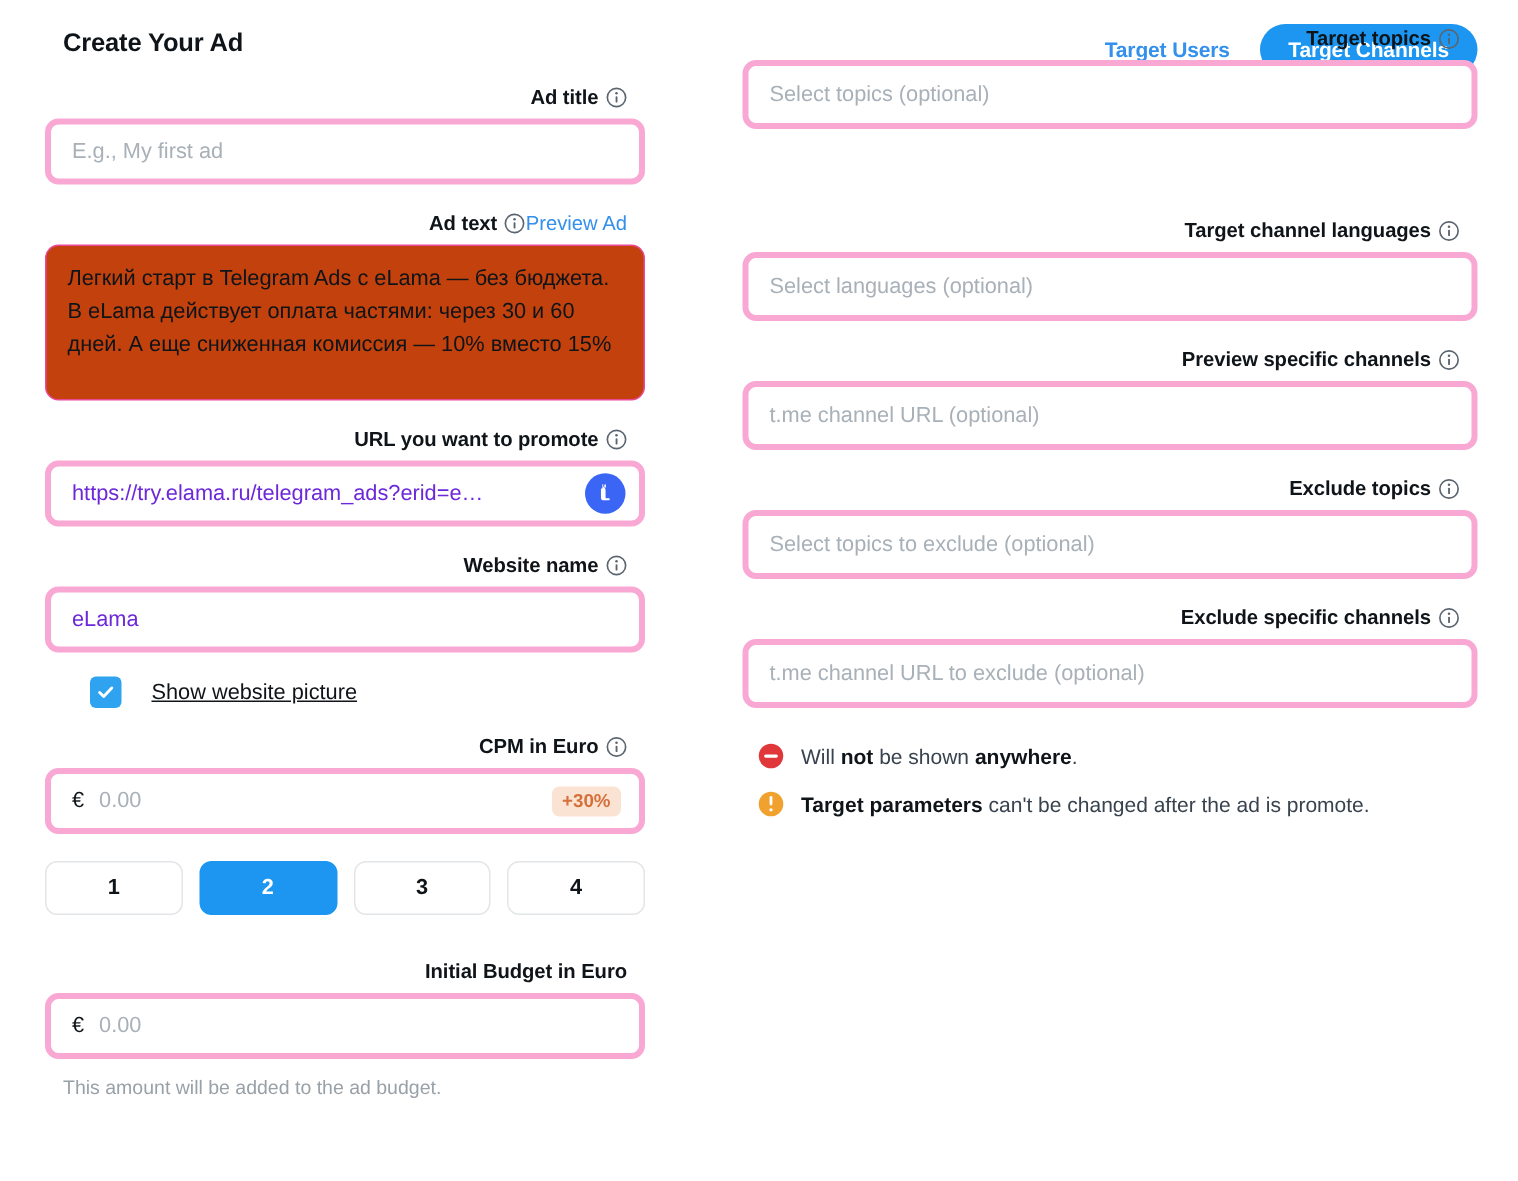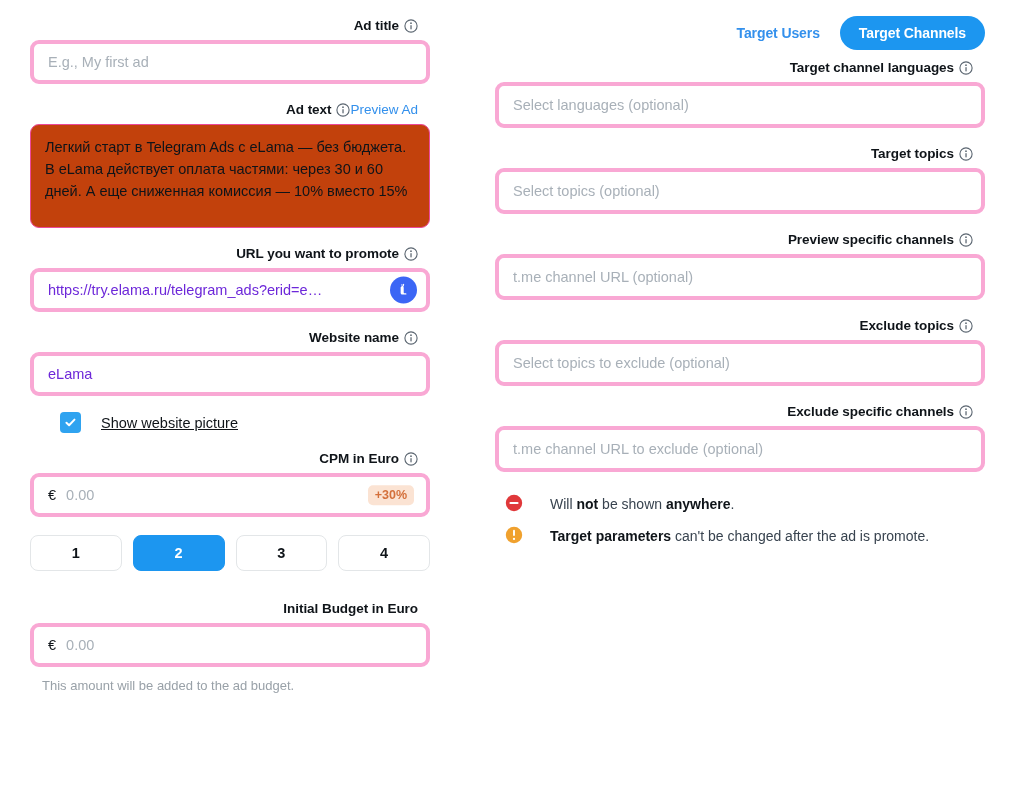--- a/index.html
+++ b/index.html
@@ -139,35 +139,36 @@
   }
   .tab-pill {
     font-size: 14px; color: #fff; font-weight: bold;
     background: #1c96f0; border-radius: 17px;
     padding: 9px 19px; cursor: pointer; letter-spacing: -0.1px;
   }
 
   
   .notes { margin-top: 22px; }
   .note {
-    display: flex; align-items: flex-start; gap: 27px;
+    display: flex; align-items: center; gap: 11px;
     padding: 0 0 0 10px; margin-bottom: 13px;
     font-size: 14px; color: #38434f; line-height: 18px;
   }
   .note .txt { padding-top: 1px; }
   .note b { color: #0f1419; font-weight: bold; }
   .note-icon { flex: 0 0 18px; width: 18px; height: 18px; margin-top: 0px; }
 </style>
 </head>
 <body>
 
 <div class="page">
 
   <div class="col-left">
 
+    <div class="page-title">Create Your Ad</div>
 
     <div class="field">
       <div class="field-label-row">
         <span class="field-label">
           <span>Ad title</span>
           <span class="info-icon">
             <svg width="14" height="14" viewBox="0 0 14 14">
                 <circle cx="7" cy="7" r="6.1" fill="none" stroke="#5a6570" stroke-width="1.1"></circle>
                 <circle cx="7" cy="4.2" r="0.85" fill="#5a6570"></circle>
                 <rect x="6.4" y="6.1" width="1.25" height="4.3" rx="0.6" fill="#5a6570"></rect>
@@ -292,53 +293,53 @@
 
   </div>
 
   <div class="tabs">
     <span class="tab-link">Target Users</span>
     <span class="tab-pill">Target Channels</span>
   </div>
 
   <div class="col-right">
 
+    <div class="field">
+      <div class="field-label-row">
+        <span class="field-label">
+          <span>Target topics</span>
+          <span class="info-icon">
+            <svg width="14" height="14" viewBox="0 0 14 14">
+                <circle cx="7" cy="7" r="6.1" fill="none" stroke="#5a6570" stroke-width="1.1"></circle>
+                <circle cx="7" cy="4.2" r="0.85" fill="#5a6570"></circle>
+                <rect x="6.4" y="6.1" width="1.25" height="4.3" rx="0.6" fill="#5a6570"></rect>
+              </svg>
+          </span>
+        </span>
+      </div>
+      <div class="input wide">
+        <span class="ph">Select topics (optional)</span>
+      </div>
+    </div>
+
     <div class="field" style="margin-top:60px">
       <div class="field-label-row">
         <span class="field-label">
           <span>Target channel languages</span>
           <span class="info-icon">
             <svg width="14" height="14" viewBox="0 0 14 14">
                 <circle cx="7" cy="7" r="6.1" fill="none" stroke="#5a6570" stroke-width="1.1"></circle>
                 <circle cx="7" cy="4.2" r="0.85" fill="#5a6570"></circle>
                 <rect x="6.4" y="6.1" width="1.25" height="4.3" rx="0.6" fill="#5a6570"></rect>
               </svg>
           </span>
         </span>
       </div>
       <div class="input wide">
         <span class="ph">Select languages (optional)</span>
-      </div>
-    </div>
-
-    <div class="field">
-      <div class="field-label-row">
-        <span class="field-label">
-          <span>Target topics</span>
-          <span class="info-icon">
-            <svg width="14" height="14" viewBox="0 0 14 14">
-                <circle cx="7" cy="7" r="6.1" fill="none" stroke="#5a6570" stroke-width="1.1"></circle>
-                <circle cx="7" cy="4.2" r="0.85" fill="#5a6570"></circle>
-                <rect x="6.4" y="6.1" width="1.25" height="4.3" rx="0.6" fill="#5a6570"></rect>
-              </svg>
-          </span>
-        </span>
-      </div>
-      <div class="input wide">
-        <span class="ph">Select topics (optional)</span>
       </div>
     </div>
 
     <div class="field">
       <div class="field-label-row">
         <span class="field-label">
           <span>Preview specific channels</span>
           <span class="info-icon">
             <svg width="14" height="14" viewBox="0 0 14 14">
                 <circle cx="7" cy="7" r="6.1" fill="none" stroke="#5a6570" stroke-width="1.1"></circle>

